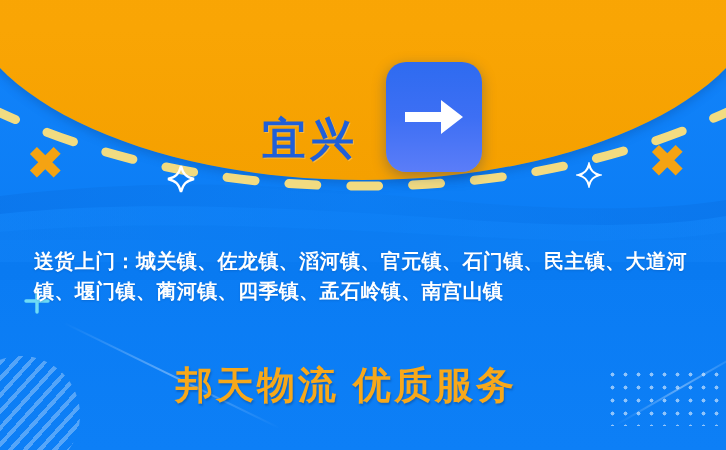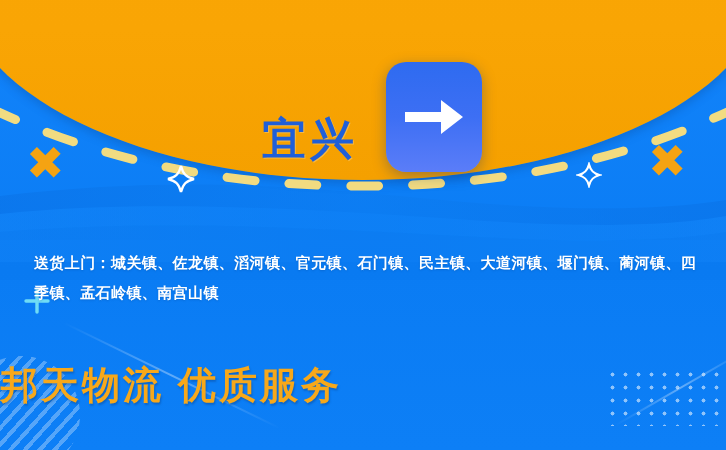--- a/index.html
+++ b/index.html
@@ -129,42 +129,43 @@
     transform-origin: left center;
   }
 
   
   .towns {
     position: absolute;
     left: 34px;
     top: 248px;
     width: 668px;
     color: #ffffff;
-    font-family: Liberation Sans, sans-serif;
-    font-size: 15px;
+    font-family: Liberation Mono, monospace;
+    font-size: 20px;
     font-weight: 700;
     line-height: 30px;
     letter-spacing: 0.4px;
     text-shadow: 0 1px 2px rgba(8, 60, 130, 0.25);
   }
 
   
   .slogan {
     position: absolute;
     left: 0;
     top: 360px;
     width: 602px;
-    text-align: left;
+    text-align: center;
     font-family: "Liberation Serif", "DejaVu Serif", serif;
     font-size: 38px;
     font-weight: 700;
     letter-spacing: 3px;
     color: #f7a81a;
     text-shadow: 1px 2px 2px rgba(8, 55, 120, 0.35);
     white-space: nowrap;
+    padding-left: 45px;
   }
   .slogan .part-2 { margin-left: 14px; }
 </style>
 </head>
 <body>
 
 <div id="banner">
 
   <svg class="wave-layer" viewBox="0 0 726 450" preserveAspectRatio="none" aria-hidden="true">
     <defs>

